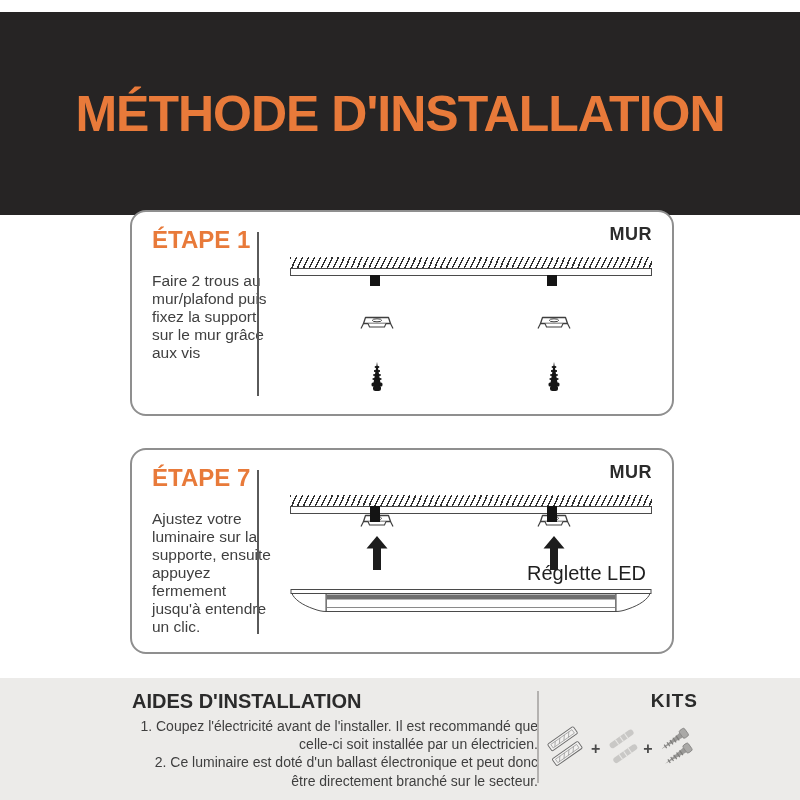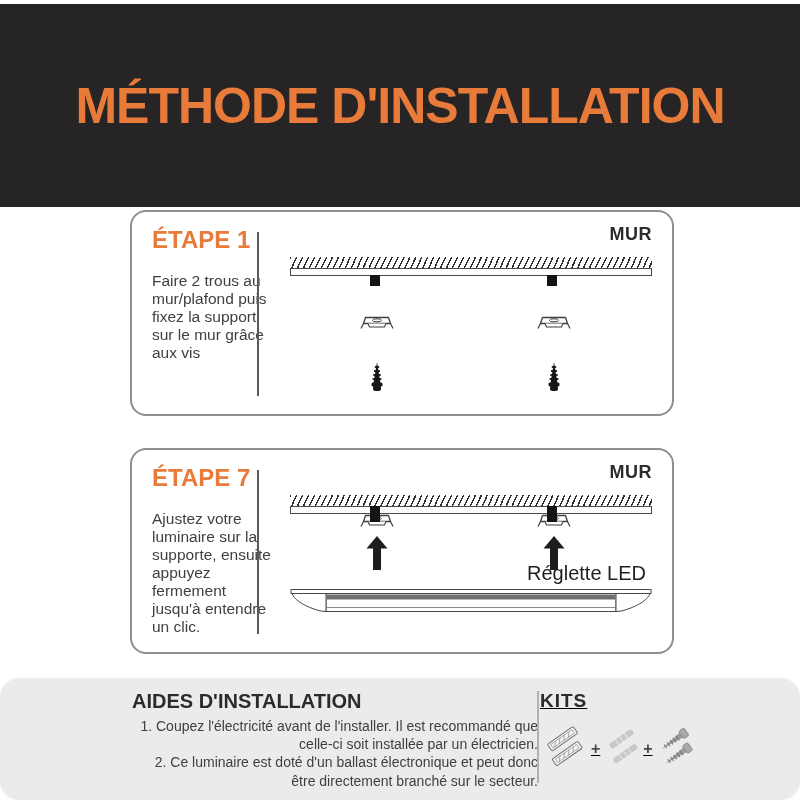--- a/index.html
+++ b/index.html
@@ -16,21 +16,21 @@
   body{
     font-family:"Liberation Sans","DejaVu Sans",sans-serif;
     background:#ffffff;
     position:relative;
     overflow:hidden;
   }
   .page{position:absolute;inset:0;width:800px;height:800px;background:#ffffff;}
 
   
   .header{
-    position:absolute;left:0;top:4px;width:800px;height:203px;
+    position:absolute;left:0;top:12px;width:800px;height:203px;
     background:var(--header-bg);
     display:flex;align-items:center;justify-content:center;
   }
   .header-title{
     color:var(--accent);
     font-size:50px;font-weight:700;letter-spacing:-1px;
     white-space:nowrap;
   }
 
   
@@ -92,35 +92,34 @@
   .fixture-label{
     position:absolute;right:26px;top:112px;
     color:#1f1f1f;font-size:20px;font-weight:400;white-space:nowrap;
   }
   .fixture{position:absolute;left:158px;top:138px;width:362px;height:27px;}
 
   
   .footer{
     position:absolute;left:0;top:678px;width:800px;height:122px;
     background:var(--footer-bg);
-    border-radius:19px;
   }
   .aides-title{
     position:absolute;left:132px;top:12px;
     color:var(--label-dark);font-size:20px;font-weight:700;white-space:nowrap;
   }
   .notes{
     position:absolute;left:132px;top:39px;width:406px;
     color:var(--text);font-size:14px;line-height:1.3;text-align:right;
   }
   .f-divider{
     position:absolute;left:537px;top:13px;width:1.5px;height:92px;
     background:#b4b2b0;
   }
-  .kits{position:absolute;left:540px;top:12px;width:158px;text-align:left;text-decoration:underline;}
+  .kits{position:absolute;left:540px;top:12px;width:158px;text-align:right;}
   .kits-title{
     color:var(--label-dark);font-size:19px;font-weight:600;letter-spacing:1px;
   }
   .kit-row{
     margin-top:10px;
     display:flex;align-items:center;justify-content:center;gap:3px;
   }
   .plus-sep{font-size:16px;font-weight:700;color:#4a4a4a;}
 </style>
 </head>

